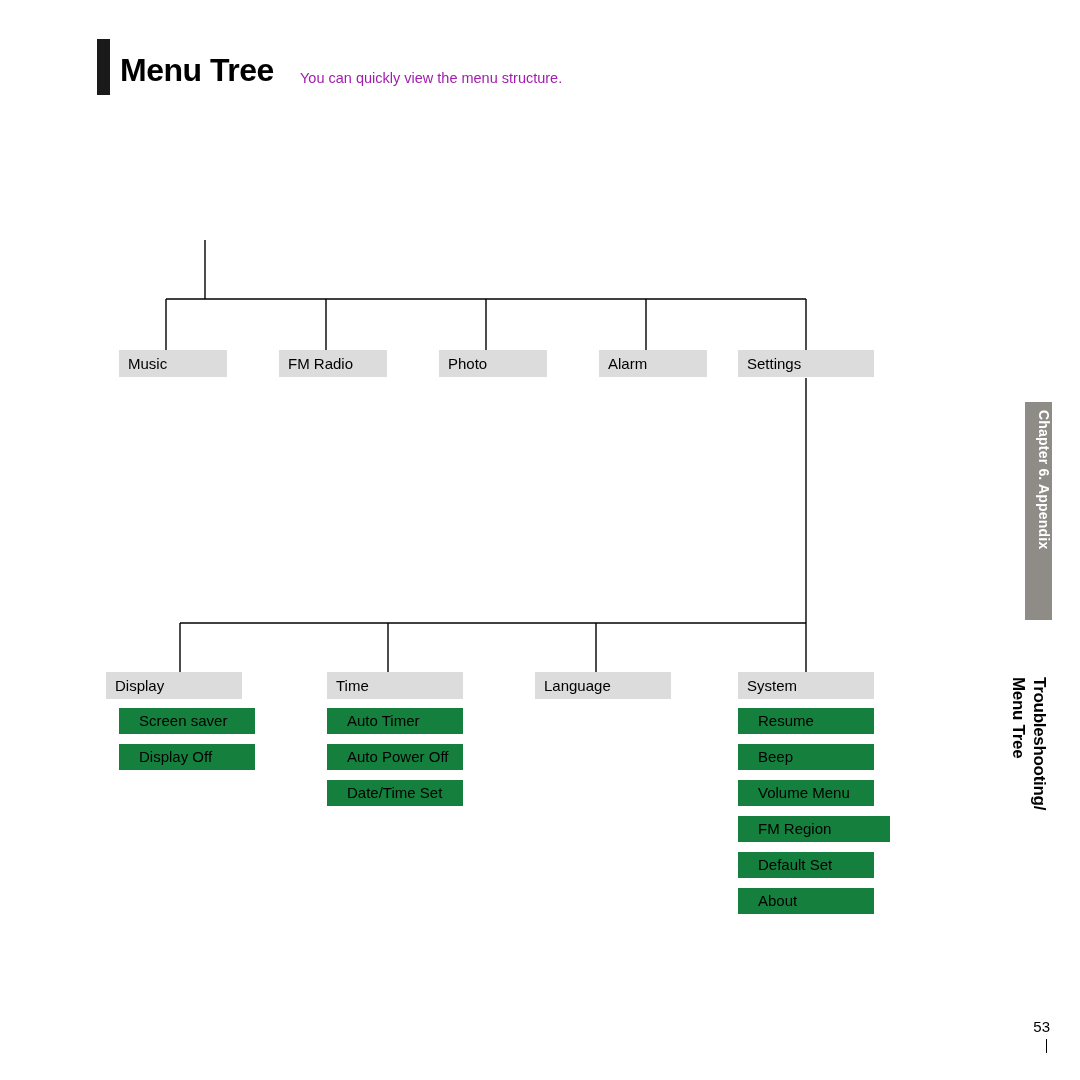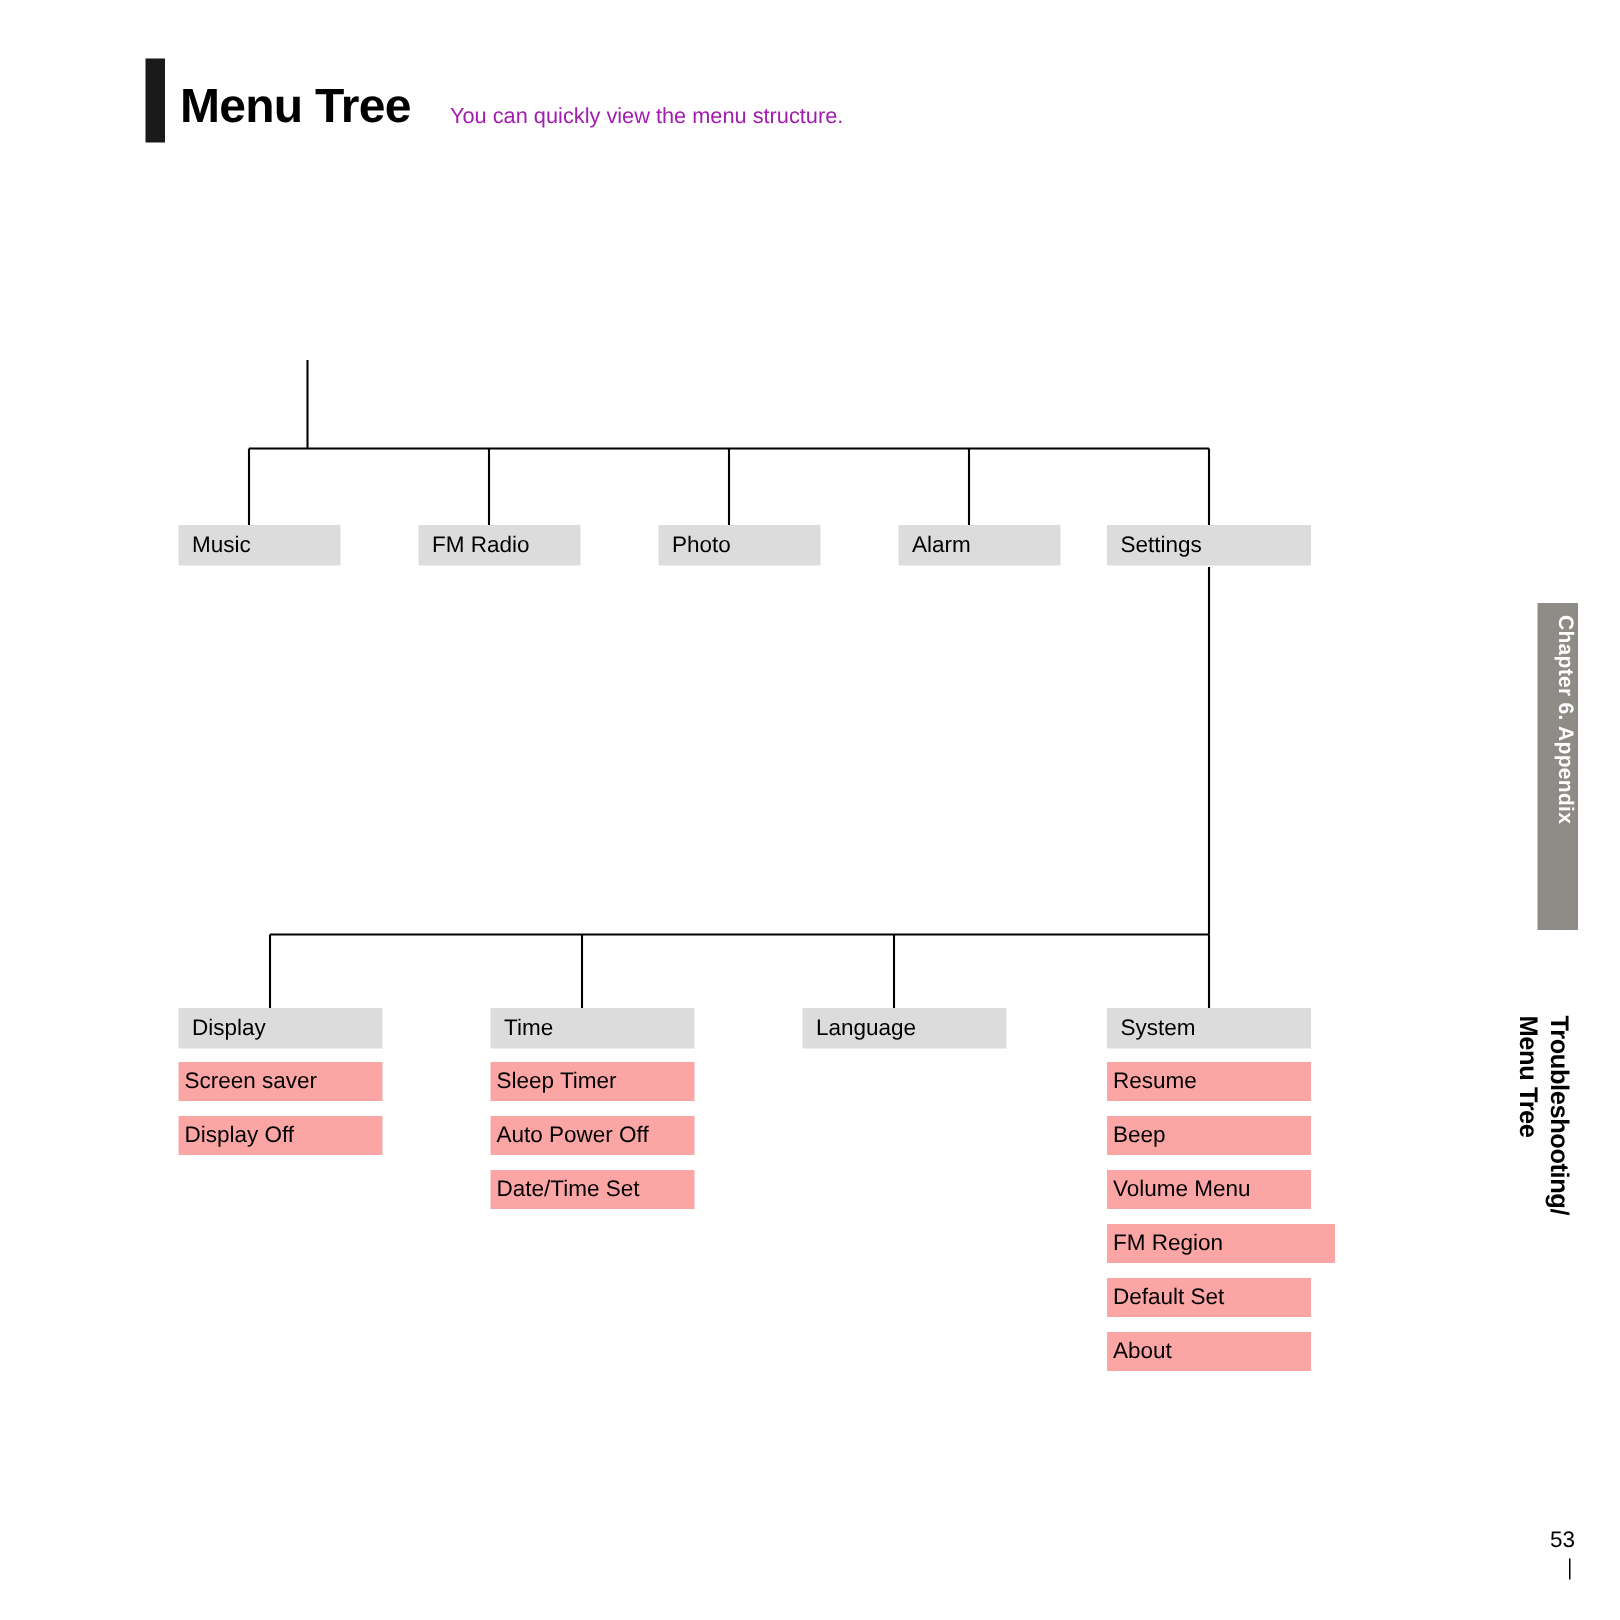--- a/index.html
+++ b/index.html
@@ -59,24 +59,24 @@
     height: 27px;
     background: #dcdcdc;
     font-size: 15px;
     line-height: 27px;
     padding-left: 9px;
     box-sizing: border-box;
   }
   .sub {
     position: absolute;
     height: 26px;
-    background: #fca5a5;
+    background: #15803d;
     font-size: 15px;
     line-height: 26px;
-    padding-left: 4px;
+    padding-left: 20px;
     box-sizing: border-box;
   }
   svg.lines {
     position: absolute;
     left: 0;
     top: 0;
     pointer-events: none;
   }
   .side-tab {
     position: absolute;
@@ -158,26 +158,26 @@
     <line x1="596" y1="623" x2="596" y2="672" stroke="#000" stroke-width="1.4"></line>
     <line x1="806" y1="623" x2="806" y2="672" stroke="#000" stroke-width="1.4"></line>
   </svg>
 
   <div class="node" style="left:119px; top:350px; width:108px;">Music</div>
   <div class="node" style="left:279px; top:350px; width:108px;">FM Radio</div>
   <div class="node" style="left:439px; top:350px; width:108px;">Photo</div>
   <div class="node" style="left:599px; top:350px; width:108px;">Alarm</div>
   <div class="node" style="left:738px; top:350px; width:136px;">Settings</div>
 
-  <div class="node" style="left:119px; top:672px; width:136px;">Display</div>
+  <div class="node" style="left:106px; top:672px; width:136px;">Display</div>
   <div class="sub" style="left:119px; top:708px; width:136px;">Screen saver</div>
   <div class="sub" style="left:119px; top:744px; width:136px;">Display Off</div>
 
   <div class="node" style="left:327px; top:672px; width:136px;">Time</div>
-  <div class="sub" style="left:327px; top:708px; width:136px;">Sleep Timer</div>
+  <div class="sub" style="left:327px; top:708px; width:136px;">Auto Timer</div>
   <div class="sub" style="left:327px; top:744px; width:136px;">Auto Power Off</div>
   <div class="sub" style="left:327px; top:780px; width:136px;">Date/Time Set</div>
 
   <div class="node" style="left:535px; top:672px; width:136px;">Language</div>
 
   <div class="node" style="left:738px; top:672px; width:136px;">System</div>
   <div class="sub" style="left:738px; top:708px; width:136px;">Resume</div>
   <div class="sub" style="left:738px; top:744px; width:136px;">Beep</div>
   <div class="sub" style="left:738px; top:780px; width:136px;">Volume Menu</div>
   <div class="sub" style="left:738px; top:816px; width:152px;">FM Region</div>

